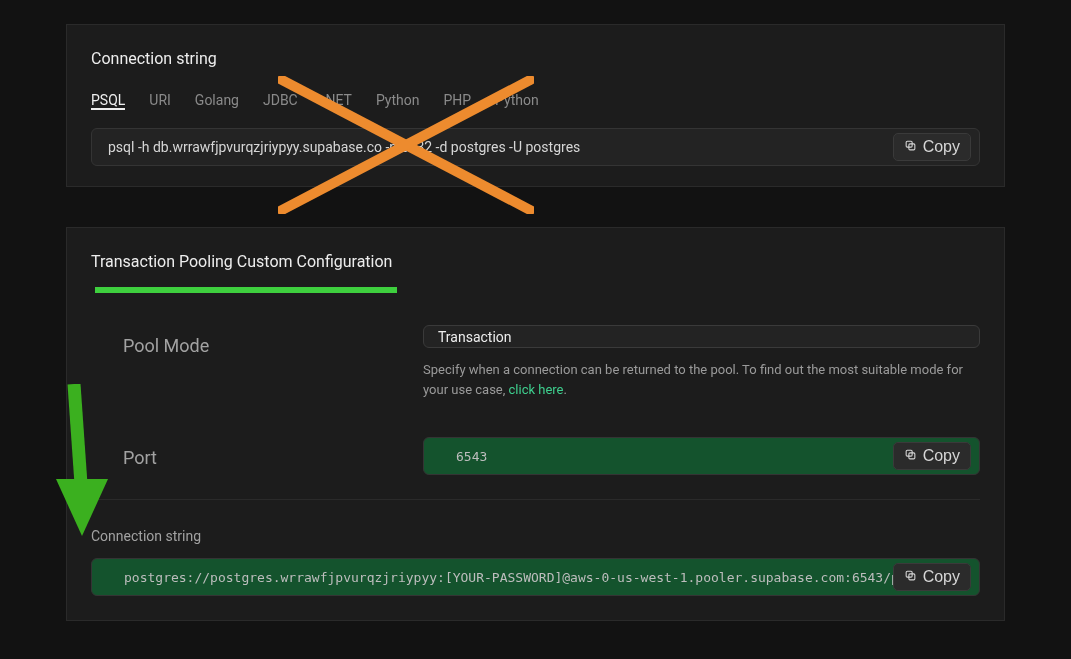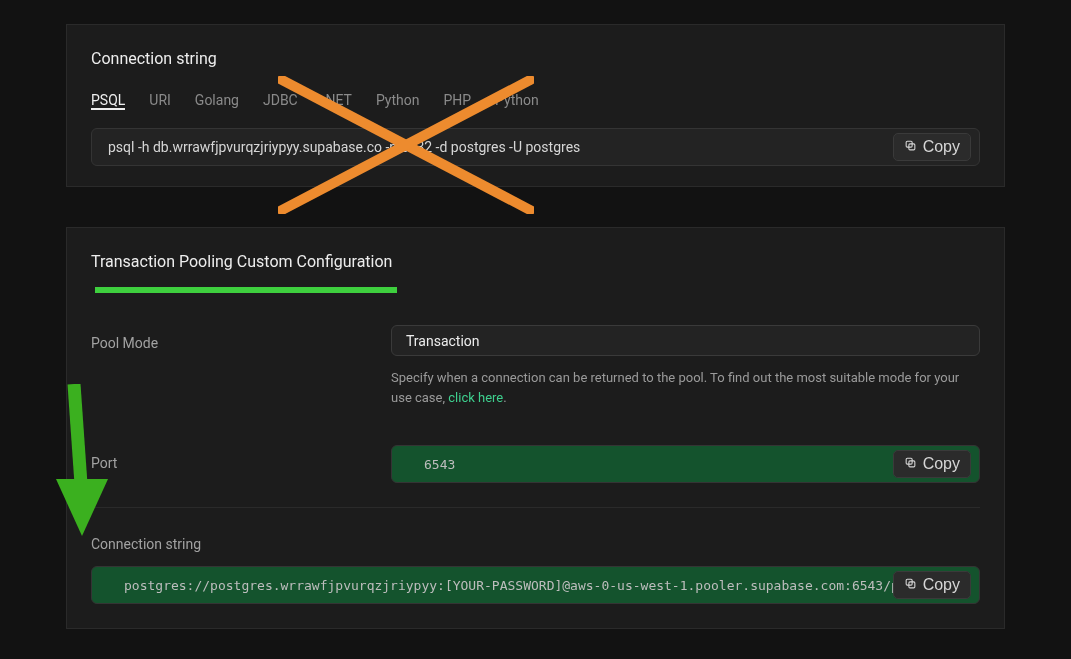--- a/index.html
+++ b/index.html
@@ -95,34 +95,35 @@
   }
   .copy-btn svg { width: 13px; height: 13px; stroke: #d6d6d6; }
   .row {
     display: flex;
     gap: 80px;
     margin-top: 18px;
   }
   .row-label {
     width: 220px;
     flex-shrink: 0;
-    font-size: 14px;
+    font-size: 18px;
     color: #a2a2a2;
     padding-top: 10px;
+    margin-left: 32px;
   }
   .row-body { flex: 1; }
   .select-wrap {
     display: flex;
     align-items: center;
     justify-content: space-between;
     background: #232323;
     border: 1px solid #3a3a3a;
     border-radius: 6px;
     padding: 0 14px;
-    height: 31px;
+    height: 23px;
     cursor: pointer;
   }
   .select-value { font-size: 14px; color: #ededed; }
   .help-text {
     font-size: 13px;
     color: #9a9a9a;
     margin-top: 12px;
     line-height: 1.5;
   }
   .help-text .link { color: #3ecf8e; cursor: pointer; }

